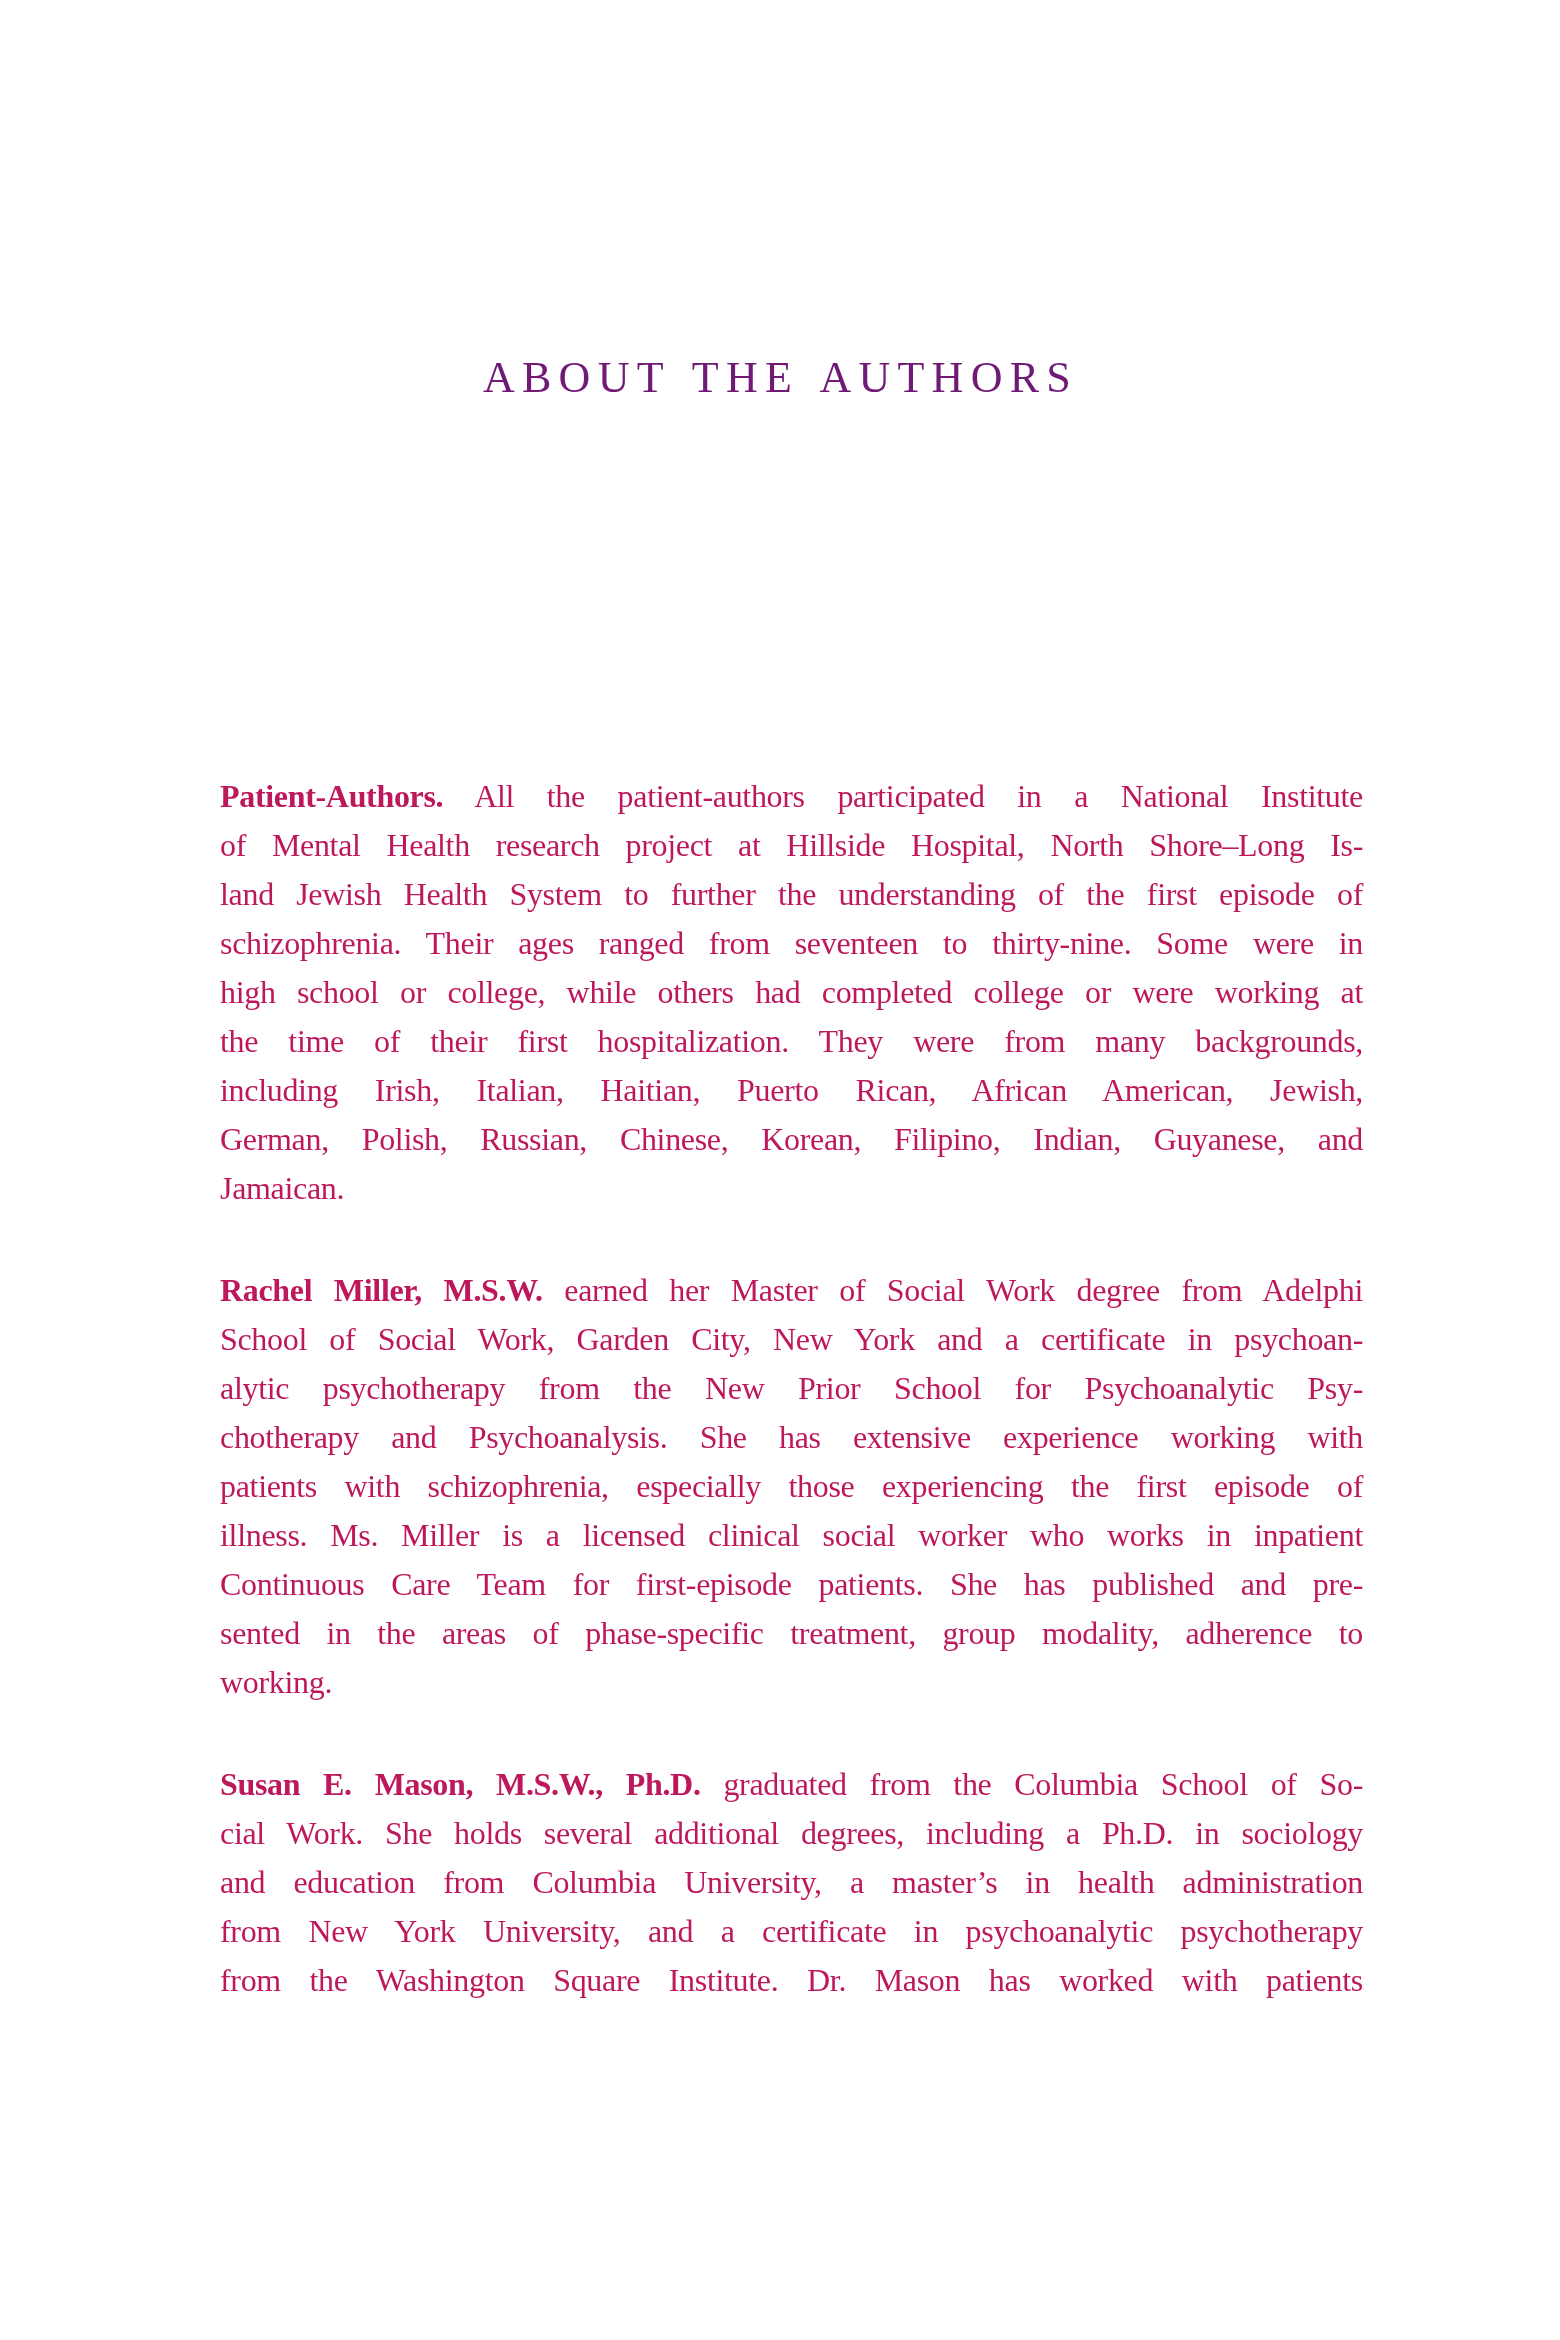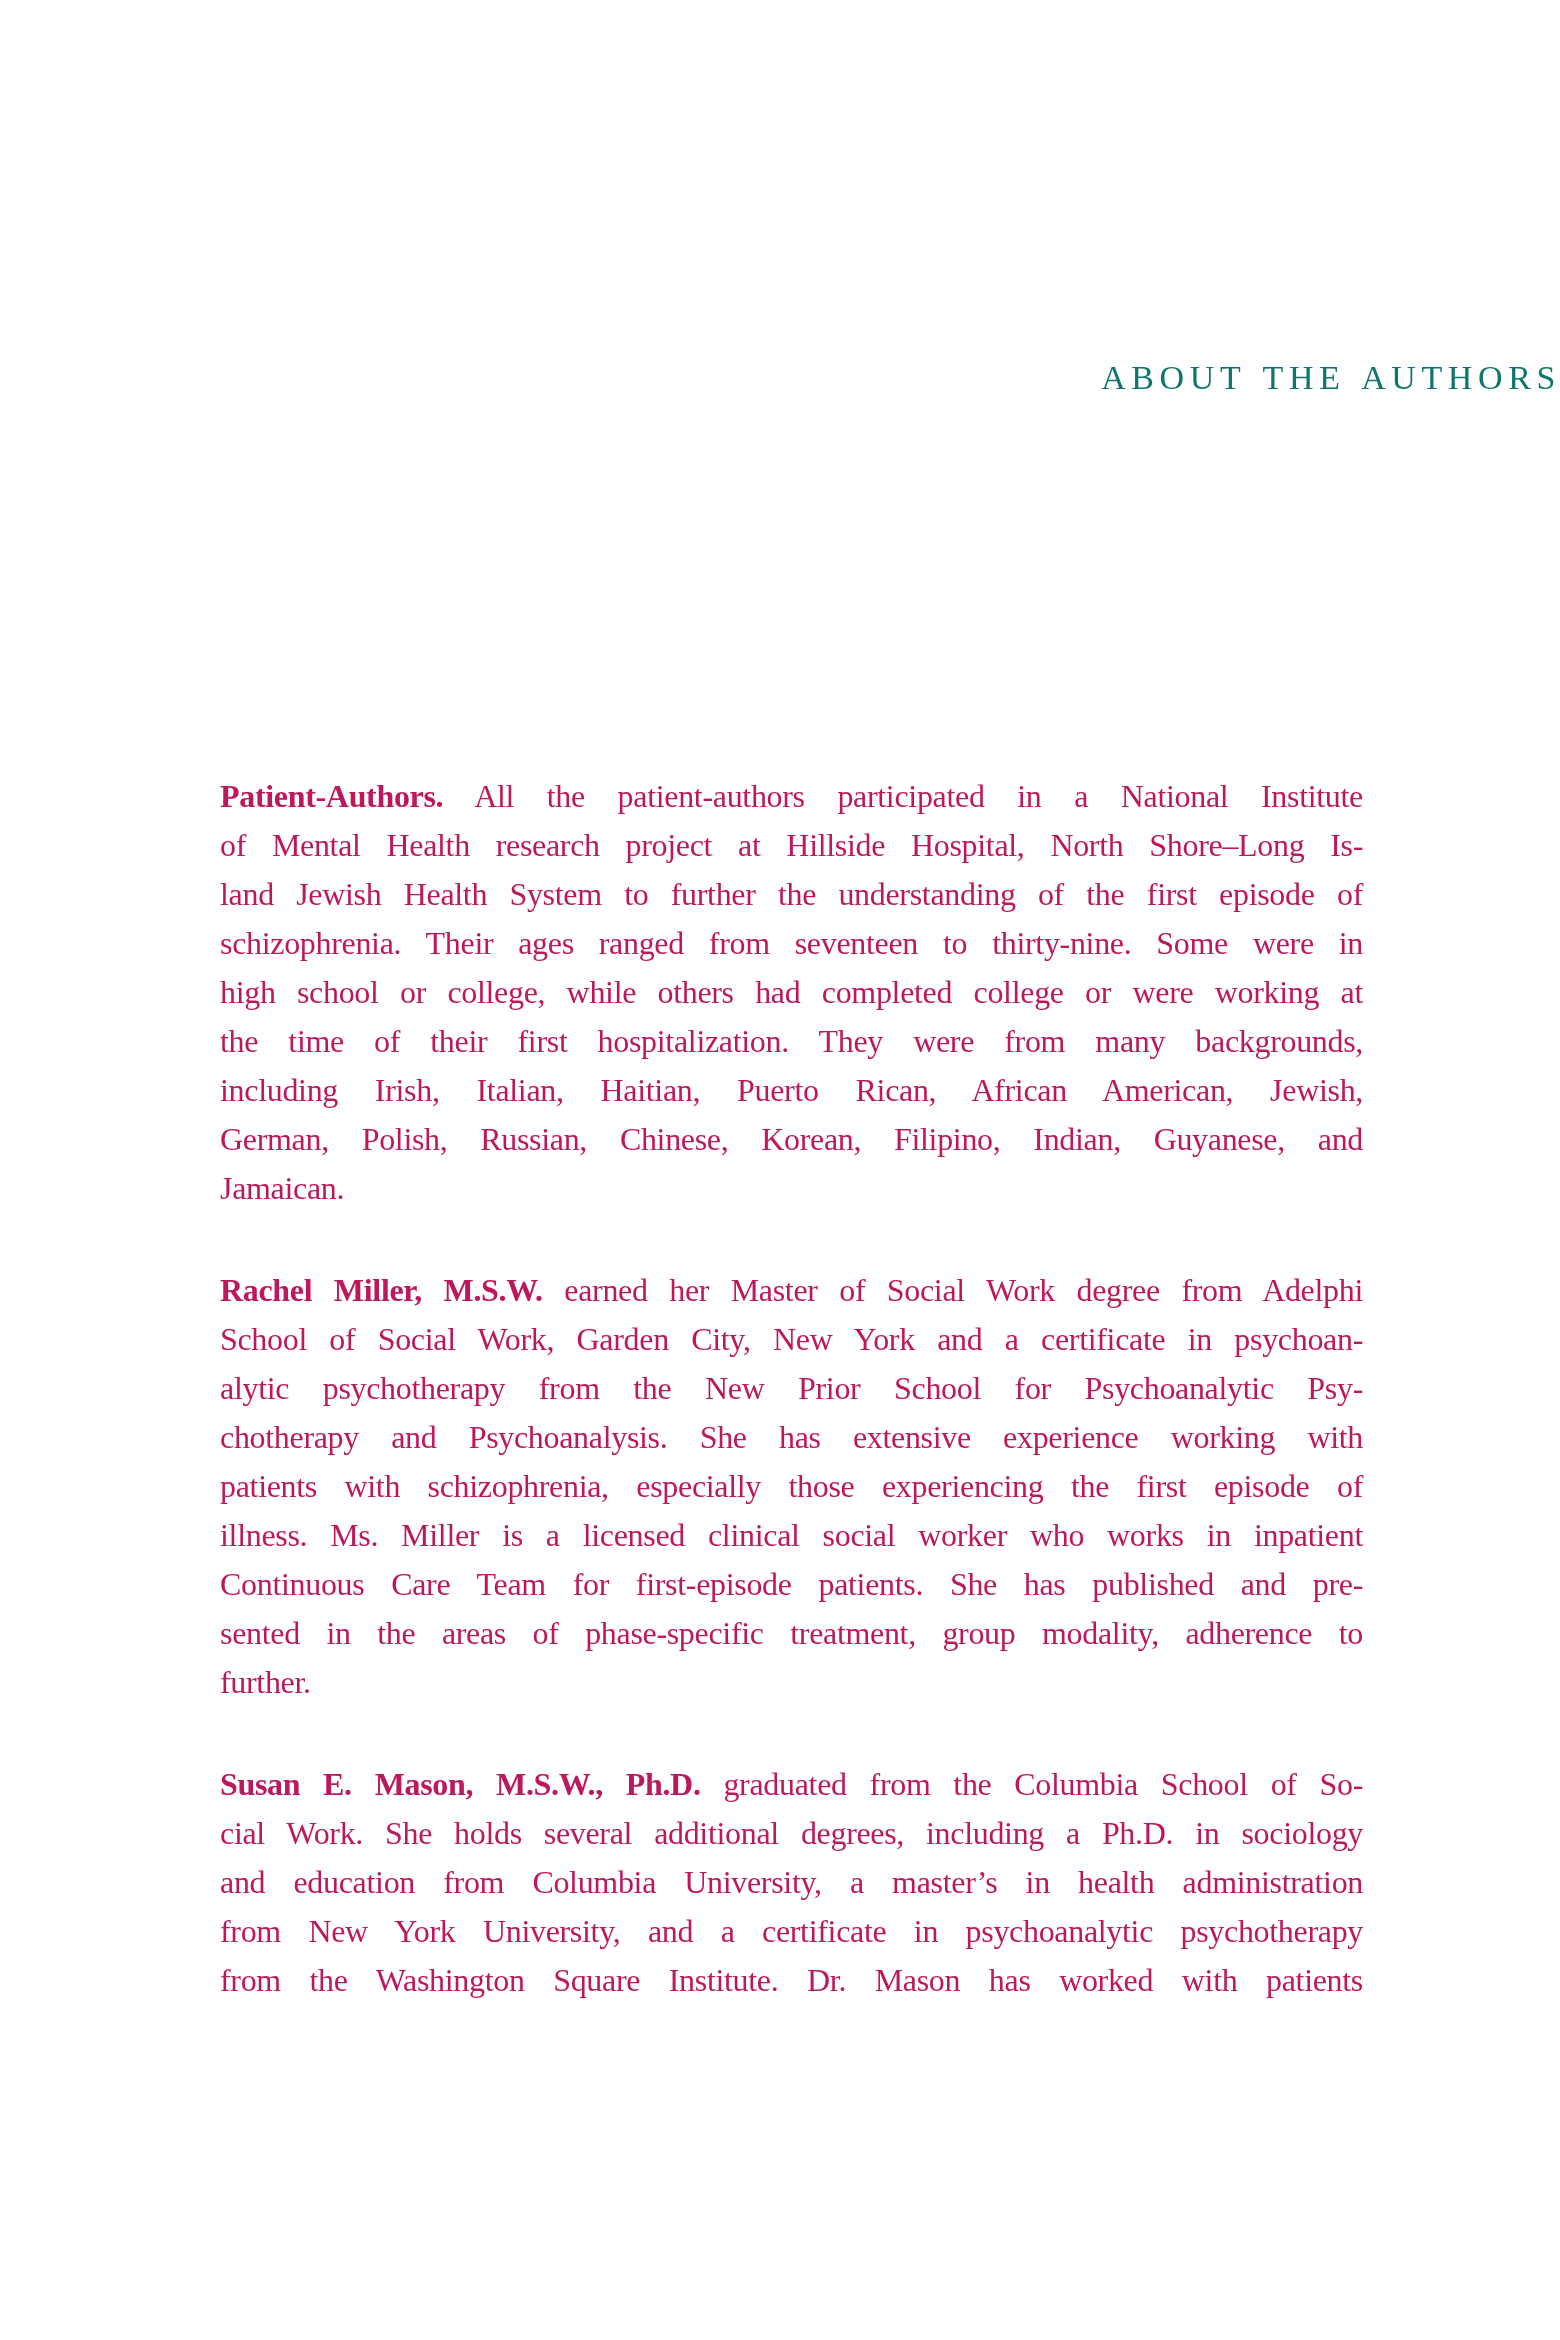--- a/index.html
+++ b/index.html
@@ -14,26 +14,26 @@
     background: #ffffff;
     color: #1b1b1b;
     font-family: "Liberation Serif", serif;
     overflow: hidden;
   }
   .title {
     position: absolute;
     top: 361px;
     left: 0;
     width: 100%;
-    text-align: right;
-    font-size: 34px;
+    text-align: center;
+    font-size: 44px;
     line-height: 34px;
     letter-spacing: 0.165em;
     word-spacing: 0.1em;
-    color: #0f766e;
+    color: #701a75;
     white-space: nowrap;
   }
   .body-text {
     position: absolute;
     left: 220px;
     top: 772px;
     width: 1143px;
     font-size: 32px;
     line-height: 49px;
     color: #be185d;
@@ -72,21 +72,21 @@
       </div>
       <div class="para">
         <div class="line"><b>Rachel Miller, M.S.W.</b> earned her Master of Social Work degree from Adelphi</div>
         <div class="line">School of Social Work, Garden City, New York and a certificate in psychoan-</div>
         <div class="line">alytic psychotherapy from the New Prior School for Psychoanalytic Psy-</div>
         <div class="line">chotherapy and Psychoanalysis. She has extensive experience working with</div>
         <div class="line">patients with schizophrenia, especially those experiencing the first episode of</div>
         <div class="line">illness. Ms. Miller is a licensed clinical social worker who works in inpatient</div>
         <div class="line">Continuous Care Team for first-episode patients. She has published and pre-</div>
         <div class="line">sented in the areas of phase-specific treatment, group modality, adherence to</div>
-        <div class="line flush">further.</div>
+        <div class="line flush">working.</div>
       </div>
       <div class="para">
         <div class="line"><b>Susan E. Mason, M.S.W., Ph.D.</b> graduated from the Columbia School of So-</div>
         <div class="line">cial Work. She holds several additional degrees, including a Ph.D. in sociology</div>
         <div class="line">and education from Columbia University, a master’s in health administration</div>
         <div class="line">from New York University, and a certificate in psychoanalytic psychotherapy</div>
         <div class="line">from the Washington Square Institute. Dr. Mason has worked with patients</div>
       </div>
     </div>
 </div>

